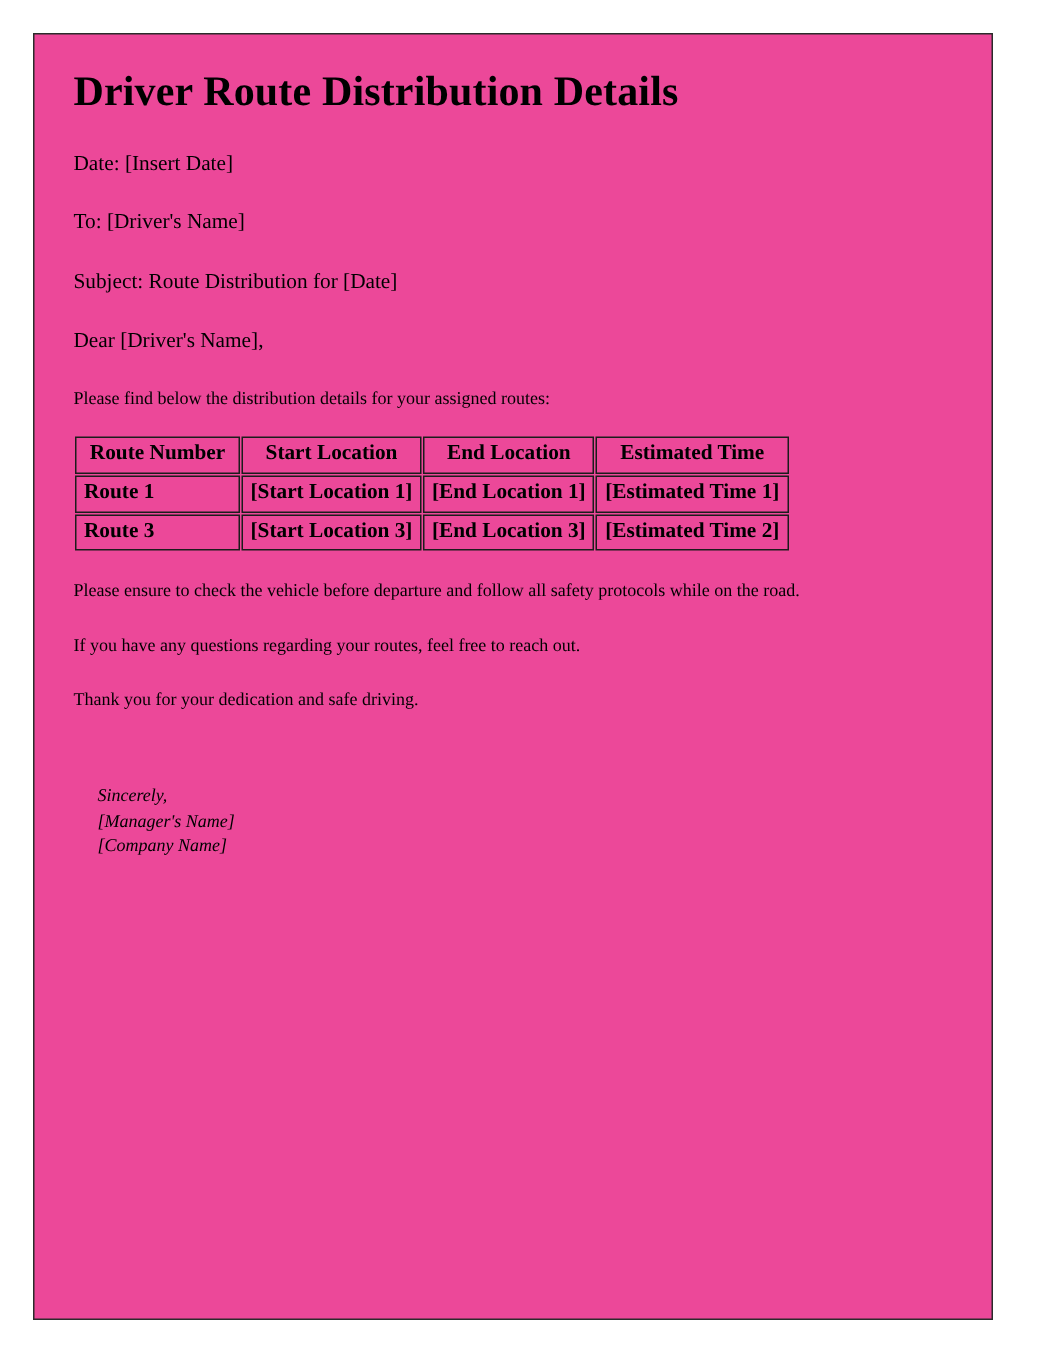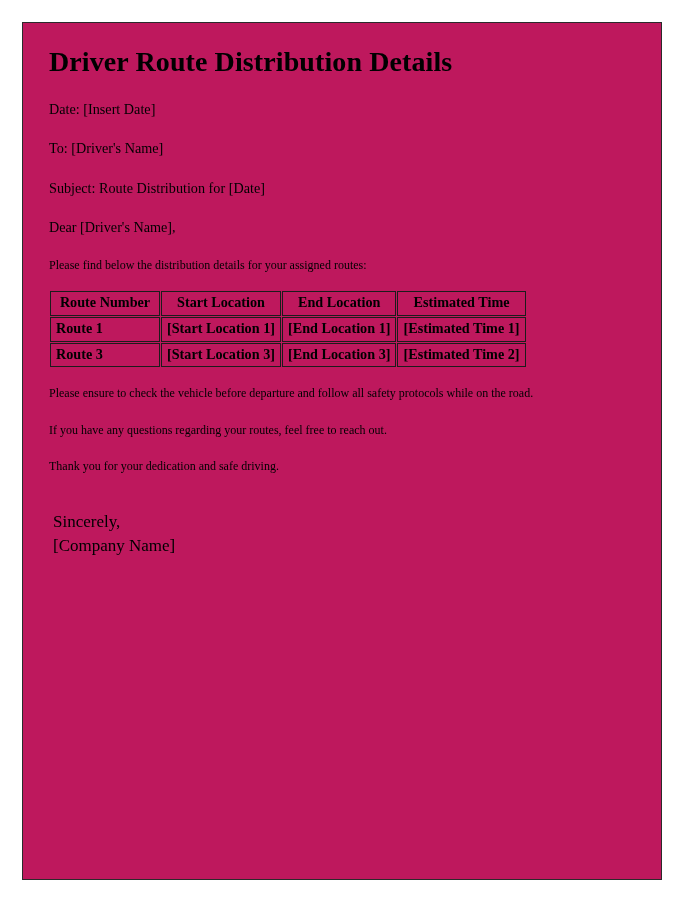--- a/index.html
+++ b/index.html
@@ -16,21 +16,21 @@
   }
 
   #page-frame {
     position: absolute;
     left: 22px;
     top: 22px;
     width: 640px;
     height: 858px;
     border: 1px solid #2b2b2b;
     box-sizing: border-box;
-    background: #be185d;
+    background: #ec4899;
   }
 
   #doc-body {
     position: absolute;
     left: 26px;
     top: 23px;
     width: 582px;
   }
 
   .doc-title {
@@ -82,23 +82,24 @@
   table.routes td {
     text-align: left;
     font-weight: bold;
   }
   table.routes td.col-route {
     min-width: 98px;
   }
 
   
   .signature {
-    font-size: 17px;
+    font-size: 12px;
     line-height: 1.38;
-    margin: 4px;
+    margin: 16px;
+    font-style: italic;
   }
   .signature .sig-line {
     display: block;
   }
 
   .spacer-sig {
     height: 12px;
   }
 </style>
 </head>
@@ -148,17 +149,18 @@
     <p class="body-para">Please ensure to check the vehicle before departure and follow all safety protocols while on the road.</p>
 
     <p class="body-para">If you have any questions regarding your routes, feel free to reach out.</p>
 
     <p class="body-para">Thank you for your dedication and safe driving.</p>
 
     <div class="spacer-sig"></div>
 
     <div class="signature">
       <span class="sig-line">Sincerely,</span>
+      <span class="sig-line">[Manager's Name]</span>
       <span class="sig-line">[Company Name]</span>
     </div>
 
   </div>
 </div>
 
 </body></html>

